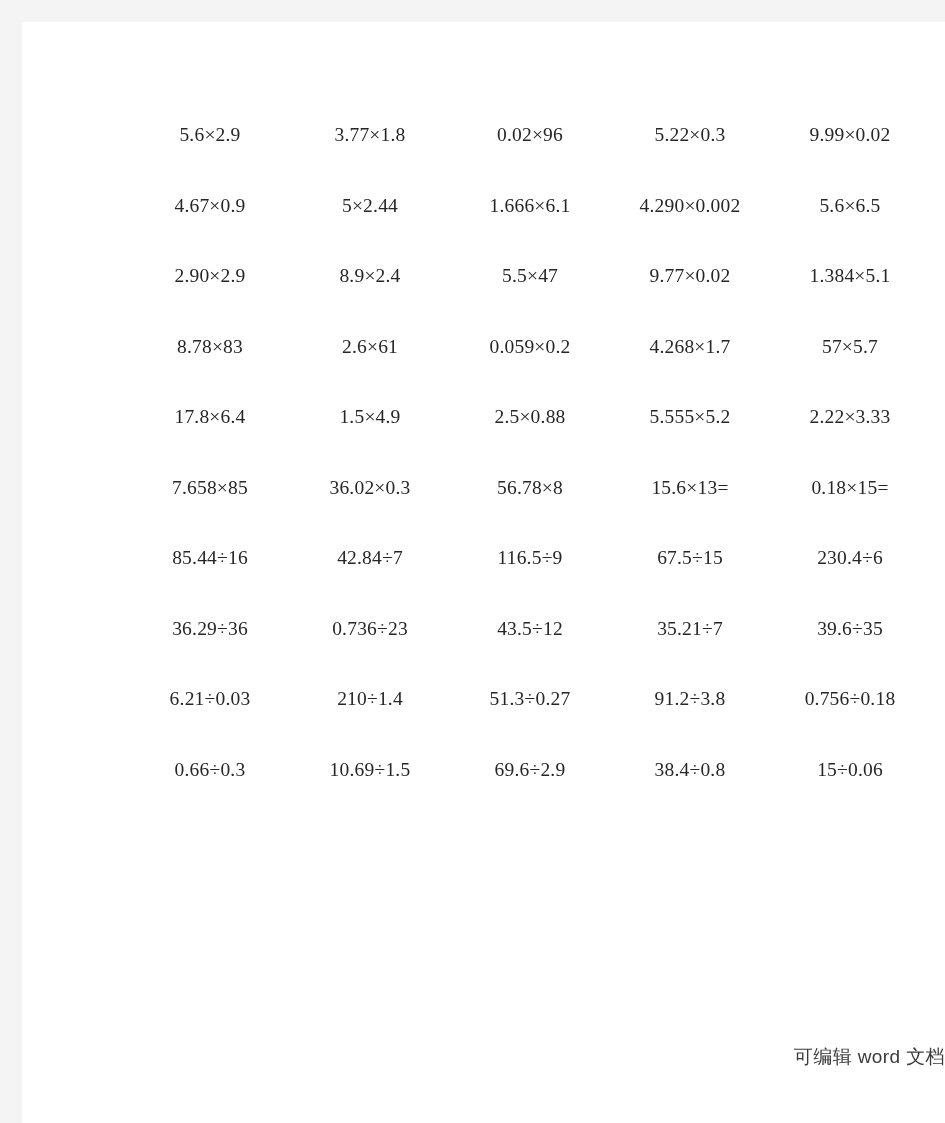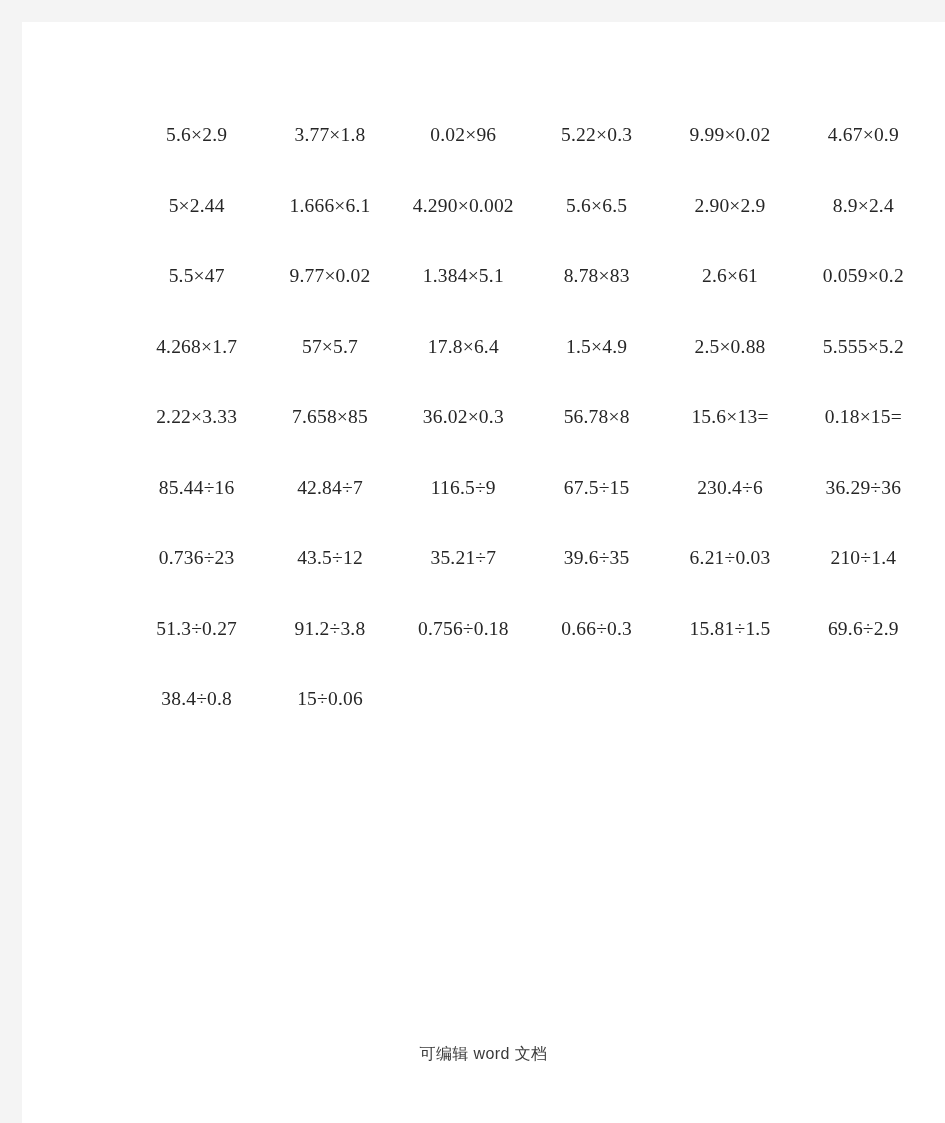--- a/index.html
+++ b/index.html
@@ -33,41 +33,41 @@
     height: 1101px;
   }
 
   
   .problem-grid {
     position: absolute;
     left: 108px;
     top: 78px;
     width: 800px;
     display: grid;
-    grid-template-columns: repeat(6, 1fr);
+    grid-template-columns: repeat(5, 1fr);
     grid-auto-rows: 70.5px;
   }
 
   .problem-cell {
     display: flex;
     align-items: center;
     justify-content: center;
     font-size: 19.5px;
     color: #262626;
     letter-spacing: 0.2px;
     white-space: nowrap;
   }
 
   .footer-note {
     position: absolute;
     left: 0;
     top: 1022px;
     width: 923px;
-    text-align: center;
-    font-size: 16px;
+    text-align: right;
+    font-size: 19px;
     color: #3a3a3a;
     font-family: "Liberation Sans", "DejaVu Sans", sans-serif;
     letter-spacing: 0.4px;
   }
 </style>
 </head>
 <body>
 
 <div class="page-sheet">
   <div class="worksheet-body">
@@ -112,21 +112,21 @@
         <div class="problem-cell">0.736÷23</div>
         <div class="problem-cell">43.5÷12</div>
         <div class="problem-cell">35.21÷7</div>
         <div class="problem-cell">39.6÷35</div>
         <div class="problem-cell">6.21÷0.03</div>
         <div class="problem-cell">210÷1.4</div>
         <div class="problem-cell">51.3÷0.27</div>
         <div class="problem-cell">91.2÷3.8</div>
         <div class="problem-cell">0.756÷0.18</div>
         <div class="problem-cell">0.66÷0.3</div>
-        <div class="problem-cell">15.81÷1.5</div>
+        <div class="problem-cell">10.69÷1.5</div>
         <div class="problem-cell">69.6÷2.9</div>
         <div class="problem-cell">38.4÷0.8</div>
         <div class="problem-cell">15÷0.06</div>
       </div>
 
     <div class="footer-note">可编辑 word 文档</div>
 
   </div>
 </div>
 

